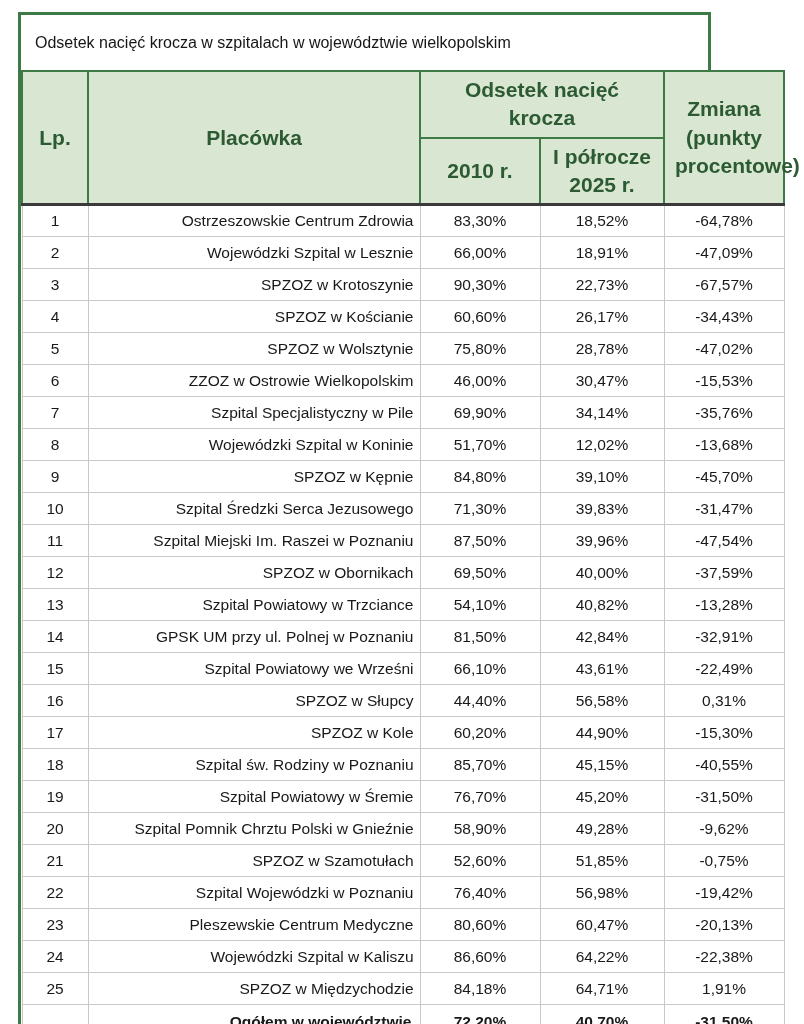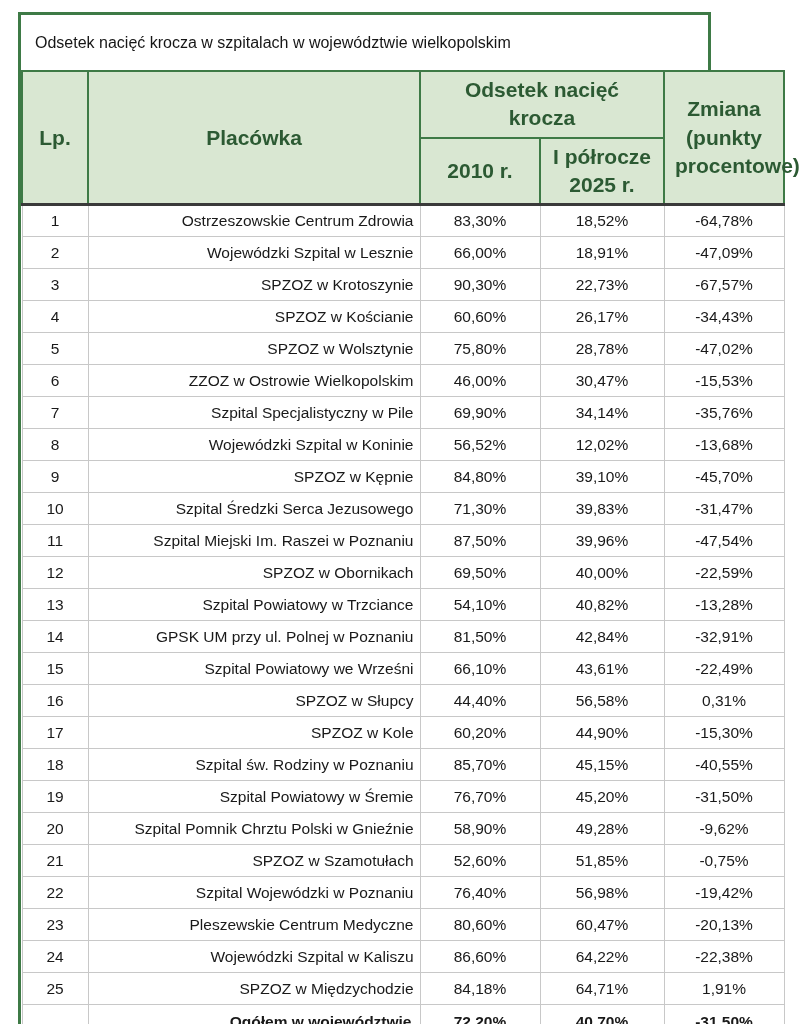--- a/index.html
+++ b/index.html
@@ -136,21 +136,21 @@
         <tr>
           <td>7</td>
           <td class="name">Szpital Specjalistyczny w Pile</td>
           <td>69,90%</td>
           <td>34,14%</td>
           <td>-35,76%</td>
         </tr>
         <tr>
           <td>8</td>
           <td class="name">Wojewódzki Szpital w Koninie</td>
-          <td>56,52%</td>
+          <td>51,70%</td>
           <td>12,02%</td>
           <td>-13,68%</td>
         </tr>
         <tr>
           <td>9</td>
           <td class="name">SPZOZ w Kępnie</td>
           <td>84,80%</td>
           <td>39,10%</td>
           <td>-45,70%</td>
         </tr>
@@ -166,21 +166,21 @@
           <td class="name">Szpital Miejski Im. Raszei w Poznaniu</td>
           <td>87,50%</td>
           <td>39,96%</td>
           <td>-47,54%</td>
         </tr>
         <tr>
           <td>12</td>
           <td class="name">SPZOZ w Obornikach</td>
           <td>69,50%</td>
           <td>40,00%</td>
-          <td>-22,59%</td>
+          <td>-37,59%</td>
         </tr>
         <tr>
           <td>13</td>
           <td class="name">Szpital Powiatowy w Trzciance</td>
           <td>54,10%</td>
           <td>40,82%</td>
           <td>-13,28%</td>
         </tr>
         <tr>
           <td>14</td>

